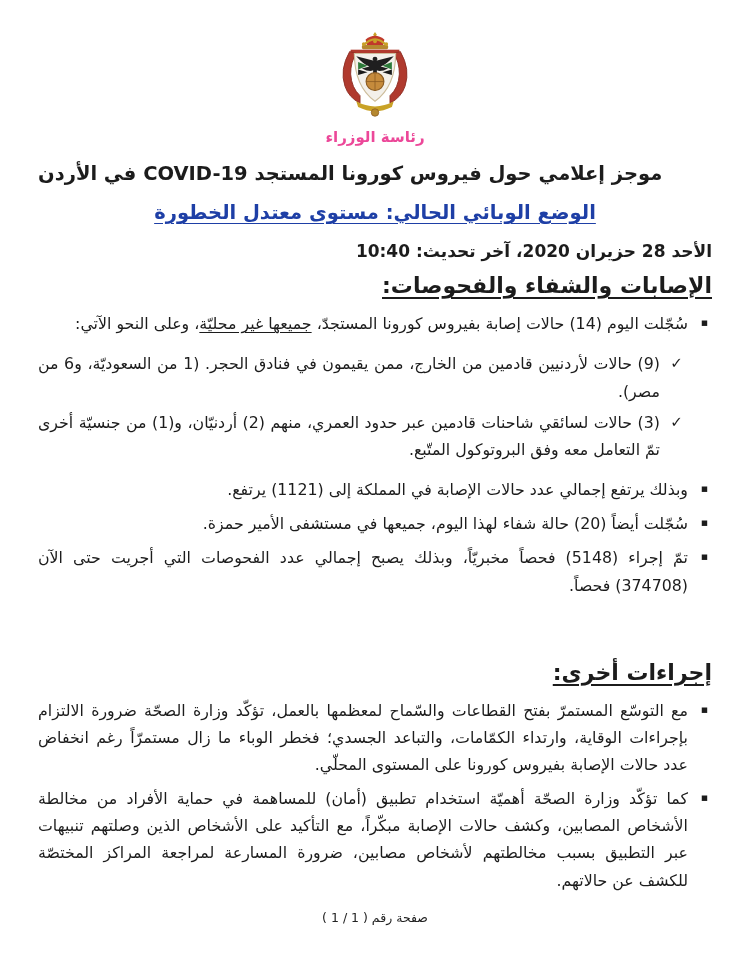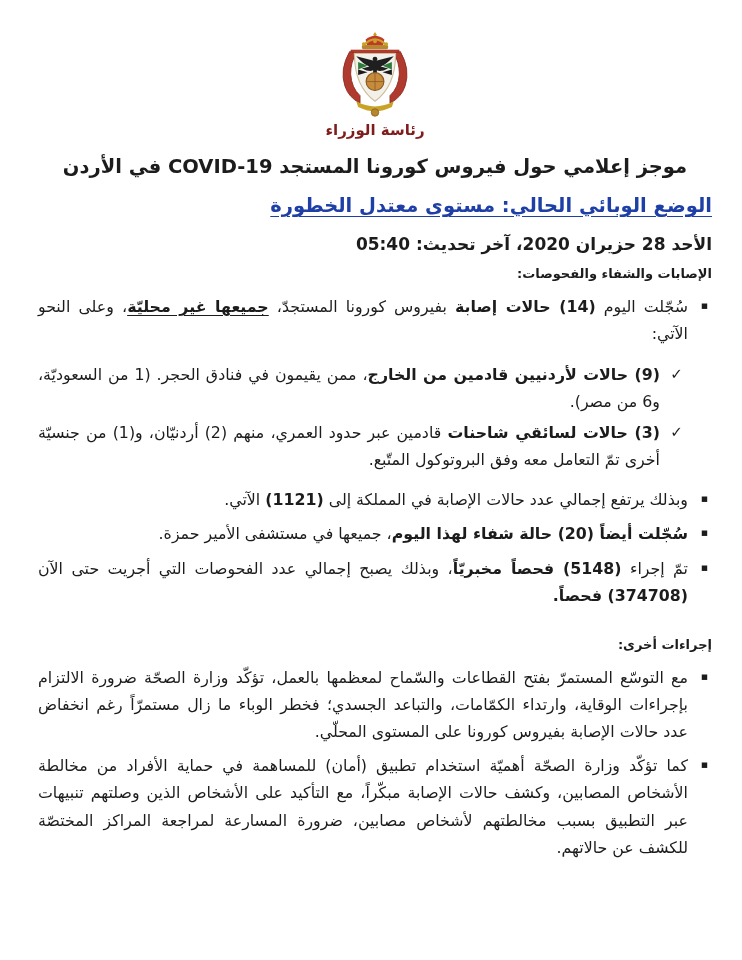--- a/index.html
+++ b/index.html
@@ -5,51 +5,51 @@
   html,body { margin:0; padding:0; background:#ffffff; }
   .page {
     width:742px; min-height:960px; margin:0 auto; box-sizing:border-box;
     direction:rtl; background:#ffffff; color:#1c1c1c;
     font-family:"DejaVu Sans", sans-serif;
     padding:30px 30px 18px 38px;
   }
   .logo-wrap { text-align:center; margin-bottom:4px; }
   .arms { width:116px; height:90px; display:block; margin:0 auto; }
   .logo-caption {
-    font-weight:bold; font-size:15px; color:#7f1d1d; margin-top:1px;
+    font-weight:bold; font-size:15px; color:#ec4899; margin-top:8px;
     letter-spacing:0.5px;
   }
   .title-line {
-    text-align:center; font-weight:bold; font-size:19.5px; line-height:1.5;
+    text-align:left; font-weight:bold; font-size:19.5px; line-height:1.5;
     margin-top:13px;
   }
   .status-line {
-    font-weight:bold; font-size:19.5px; margin-top:13px;
+    text-align:center; font-weight:bold; font-size:19.5px; margin-top:13px;
     color:#1e3fa6; text-decoration:underline; text-underline-offset:4px;
   }
   .date-line {
     text-align:right; font-weight:bold; font-size:17px; margin-top:17px;
   }
   .section { margin-top:12px; }
-  .section + .section { margin-top:28px; }
+  .section + .section { margin-top:61px; }
   .sec-heading {
-    font-weight:bold; font-size:13px; 
+    font-weight:bold; font-size:22px; text-decoration:underline;
     text-underline-offset:4px; margin-bottom:12px;
   }
   .item {
     display:flex; gap:9px; margin-bottom:7px;
     font-size:15.8px; line-height:1.72; text-align:justify;
   }
   .item .tx { flex:1; }
   .item .mk { flex:0 0 auto; width:15px; text-align:center; }
   .item .mk.square { font-size:11px; padding-top:4px; }
   .item .mk.check  { font-size:15px; font-weight:bold; padding-top:1px; }
   .item.check-item { margin-right:28px; margin-bottom:4px; }
   .gap-before { margin-top:13px; }
-  .b { font-weight:bold; }
+  .b { font-weight:normal; }
   .u { text-decoration:underline; text-underline-offset:3px; }
   .ltr { direction:ltr; unicode-bidi:isolate; }
   .footer {
     text-align:center; font-size:12.5px; margin-top:16px; color:#222;
   }
 </style>
 </head>
 <body>
 
 <div class="page">
@@ -84,21 +84,21 @@
       <path d="M50.5 55 h19 M60 45.5 v19" stroke="#8a5a20" stroke-width="0.8"></path>
 
       <path d="M40 76 Q60 87 80 76 L78 82 Q60 91 42 82 Z" fill="#c9a227"></path>
       <circle cx="60" cy="88" r="4" fill="#b5882f" stroke="#8a5a20" stroke-width="0.8"></circle>
     </svg>
     <div class="logo-caption">رئاسة الوزراء</div>
   </div>
 
   <div class="title-line" id="title-line-1"><span>موجز إعلامي حول فيروس كورونا المستجد </span><span class="ltr" dir="ltr">COVID-19</span><span> في الأردن</span></div>
   <div class="status-line">الوضع الوبائي الحالي: مستوى معتدل الخطورة</div>
-  <div class="date-line">الأحد 28 حزيران 2020، آخر تحديث: 05:40</div>
+  <div class="date-line">الأحد 28 حزيران 2020، آخر تحديث: 10:40</div>
 
   <div id="sections-root">
       <div class="section">
         <div class="sec-heading">الإصابات والشفاء والفحوصات:</div>
   <div class="item">
     <span class="mk square">▪</span>
     <span class="tx"><span>سُجّلت اليوم </span><span class="b">(14) حالات إصابة</span><span> بفيروس كورونا المستجدّ، </span><span class="b u">جميعها غير محليّة</span><span>، وعلى النحو الآتي:</span></span>
   </div>
 
   <div class="item gap-before check-item">
@@ -106,21 +106,21 @@
     <span class="tx"><span class="b">(9) حالات لأردنيين قادمين من الخارج</span><span>، ممن يقيمون في فنادق الحجر. (1 من السعوديّة، و6 من مصر).</span></span>
   </div>
 
   <div class="item check-item">
     <span class="mk check">✓</span>
     <span class="tx"><span class="b">(3)  حالات لسائقي شاحنات</span><span> قادمين عبر حدود العمري، منهم (2) أردنيّان، و(1) من جنسيّة أخرى تمّ التعامل معه وفق البروتوكول المتّبع.</span></span>
   </div>
 
   <div class="item gap-before">
     <span class="mk square">▪</span>
-    <span class="tx"><span>وبذلك يرتفع إجمالي عدد حالات الإصابة في المملكة إلى </span><span class="b">(1121)</span><span> الآتي.</span></span>
+    <span class="tx"><span>وبذلك يرتفع إجمالي عدد حالات الإصابة في المملكة إلى </span><span class="b">(1121)</span><span> يرتفع.</span></span>
   </div>
 
   <div class="item">
     <span class="mk square">▪</span>
     <span class="tx"><span class="b">سُجّلت أيضاً (20) حالة شفاء لهذا اليوم</span><span>، جميعها في مستشفى الأمير حمزة.</span></span>
   </div>
 
   <div class="item">
     <span class="mk square">▪</span>
     <span class="tx"><span>تمّ إجراء </span><span class="b">(5148) فحصاً مخبريّاً</span><span>، وبذلك يصبح إجمالي عدد الفحوصات التي أجريت حتى الآن </span><span class="b">(374708) فحصاً.</span></span>
@@ -133,13 +133,14 @@
     <span class="tx"><span>مع التوسّع المستمرّ بفتح القطاعات والسّماح لمعظمها بالعمل، تؤكّد وزارة الصحّة ضرورة الالتزام بإجراءات الوقاية، وارتداء الكمّامات، والتباعد الجسدي؛ فخطر الوباء ما زال مستمرّاً رغم انخفاض عدد حالات الإصابة بفيروس كورونا على المستوى المحلّي.</span></span>
   </div>
 
   <div class="item">
     <span class="mk square">▪</span>
     <span class="tx"><span>كما تؤكّد وزارة الصحّة أهميّة استخدام تطبيق (أمان) للمساهمة في حماية الأفراد من مخالطة الأشخاص المصابين، وكشف حالات الإصابة مبكّراً، مع التأكيد على الأشخاص الذين وصلتهم تنبيهات عبر التطبيق بسبب مخالطتهم لأشخاص مصابين، ضرورة المسارعة لمراجعة المراكز المختصّة للكشف عن حالاتهم.</span></span>
   </div>
 </div>
     </div>
 
+  <div class="footer">صفحة رقم ( 1 / 1 )</div>
 </div>
 
 </body></html>

